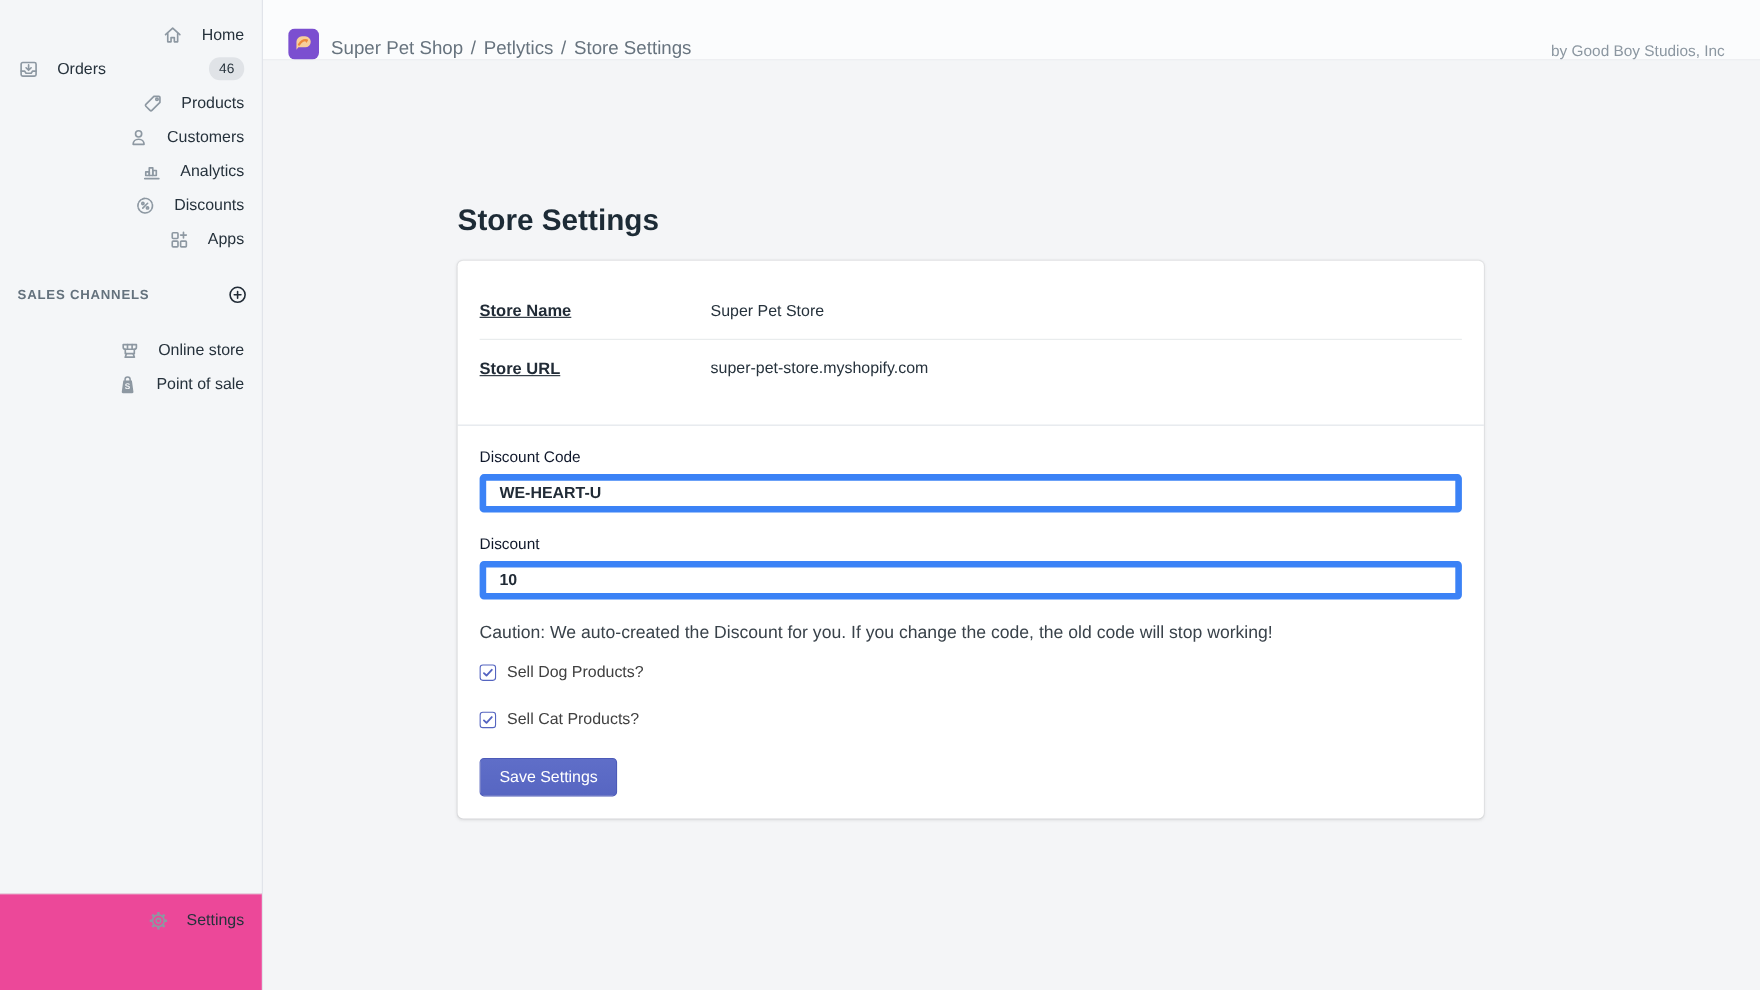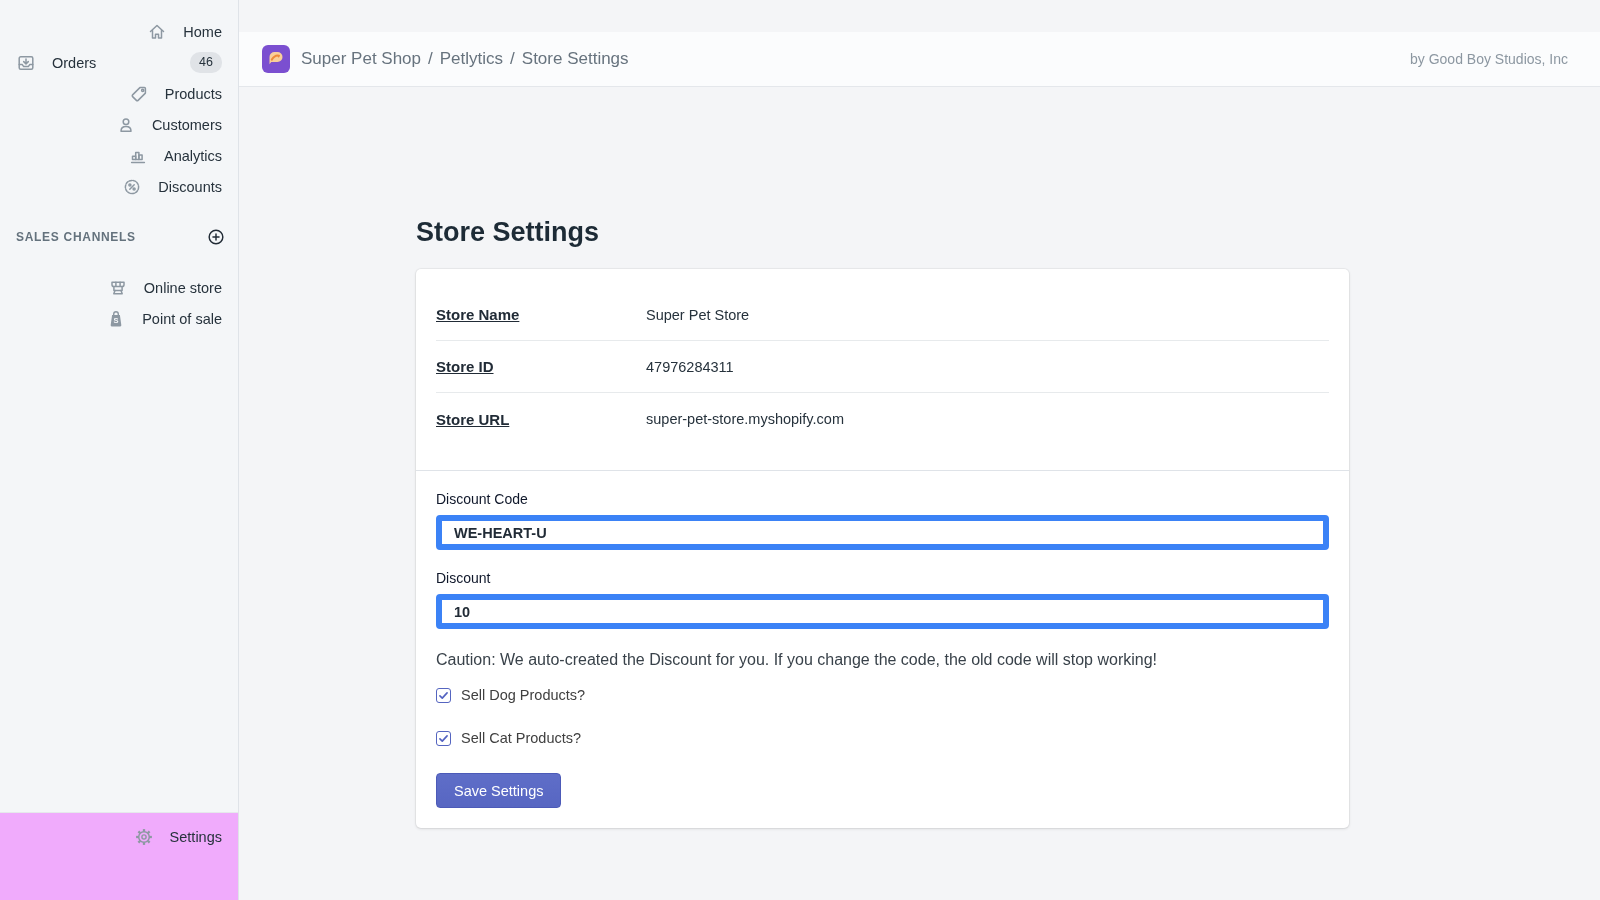--- a/index.html
+++ b/index.html
@@ -31,28 +31,28 @@
     padding:0 13px 0 16px;
   }
   .channels-head .lbl {
     font-size:12px; font-weight:700; letter-spacing:.7px; color:#64727d;
   }
   .plus-btn { width:18px; height:18px; color:#212b36; cursor:pointer; display:flex; }
   .plus-btn svg { width:18px; height:18px; }
   .channels .list { margin-top:26px; }
   .side-footer {
     position:absolute; left:0; right:0; bottom:0; height:88px;
-    border-top:1px solid #e6e9ec; background:#f0abfc; padding-top:8px;
+    border-top:1px solid #e6e9ec; background:#ec4899; padding-top:8px;
   }
 
   
   .right { flex:1; display:flex; flex-direction:column; height:900px; }
   .topbar {
     height:55px; flex:0 0 55px; background:#fbfcfd; border-bottom:1px solid #e4e7eb;
-    display:flex; align-items:center; padding:0 32px 0 23px;margin-top:32px;
+    display:flex; align-items:flex-end; padding:0 32px 0 23px;
   }
   .app-logo { width:28px; height:28px; flex:0 0 28px; }
   .crumbs { margin-left:11px; font-size:17px; color:#67737e; white-space:nowrap; }
   .crumbs .sep { margin:0 7px; }
   .byline { margin-left:auto; font-size:14px; color:#8c97a1; }
 
   .content { flex:1; background:#f4f5f7; overflow:hidden; }
   .page { width:933px; margin-left:177px; }
   .page-title { margin:130px 0 22px; font-size:27px; line-height:30px; font-weight:600; color:#1d2b36; }
 
@@ -157,20 +157,31 @@
         <svg viewBox="0 0 20 20" fill="none" stroke="currentColor" stroke-width="1.5" stroke-linecap="round" stroke-linejoin="round">
             <circle cx="10" cy="10" r="6.6" stroke-dasharray="2.7 1.3"></circle>
             <path d="M7.8 12.2 L12.2 7.8"></path>
             <circle cx="7.9" cy="8" r="1"></circle>
             <circle cx="12.1" cy="12" r="1"></circle>
           </svg>
       </span>
       <span>Discounts</span>
     </div>
 
+    <div class="nav-item">
+      <span class="icn">
+        <svg viewBox="0 0 20 20" fill="none" stroke="currentColor" stroke-width="1.5" stroke-linecap="round" stroke-linejoin="round">
+            <rect x="3.6" y="3.6" width="5.2" height="5.2" rx=".8"></rect>
+            <rect x="3.6" y="11.2" width="5.2" height="5.2" rx=".8"></rect>
+            <rect x="11.2" y="11.2" width="5.2" height="5.2" rx=".8"></rect>
+            <path d="M13.8 3.1 v5.2 M11.2 5.7 h5.2"></path>
+          </svg>
+      </span>
+      <span>Apps</span>
+    </div>
 
     <div class="channels">
       <div class="channels-head">
         <span class="lbl">SALES CHANNELS</span>
         <span class="plus-btn">
           <svg viewBox="0 0 20 20" fill="none" stroke="currentColor" stroke-width="1.6" stroke-linecap="round">
               <circle cx="10" cy="10" r="7.6"></circle>
               <path d="M10 6.6 v6.8 M6.6 10 h6.8"></path>
             </svg>
         </span>
@@ -246,24 +257,20 @@
       <h1 class="page-title">Store Settings</h1>
 
       <div class="card">
 
         <section class="info">
           <div class="info-row">
             <span class="info-label">Store Name</span>
             <span class="info-value">Super Pet Store</span>
           </div>
           <div class="info-row">
-            <span class="info-label">Store ID</span>
-            <span class="info-value">47976284311</span>
-          </div>
-          <div class="info-row">
             <span class="info-label">Store URL</span>
             <span class="info-value">super-pet-store.myshopify.com</span>
           </div>
         </section>
 
         <section class="form">
           <div class="field-label">Discount Code</div>
           <input class="text-input" type="text" value="WE-HEART-U" style="">
 
           <div class="field-label">Discount</div>

